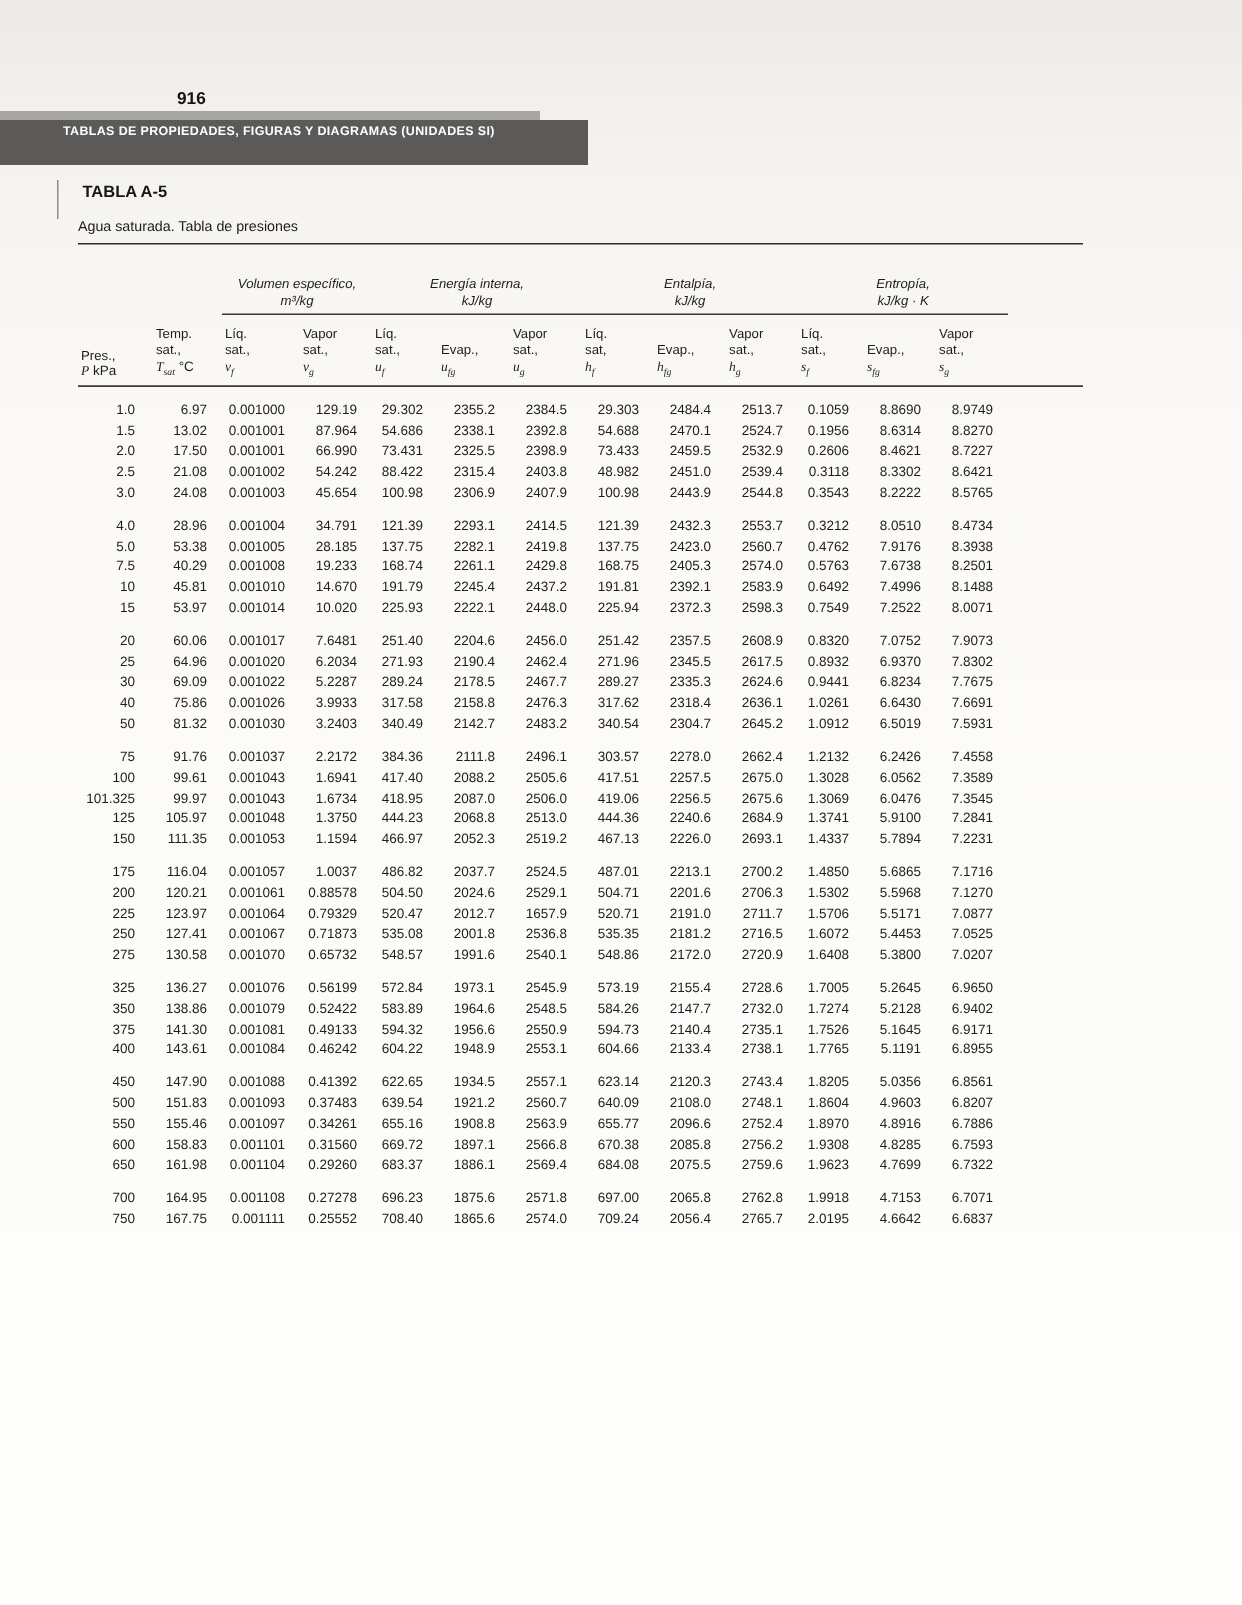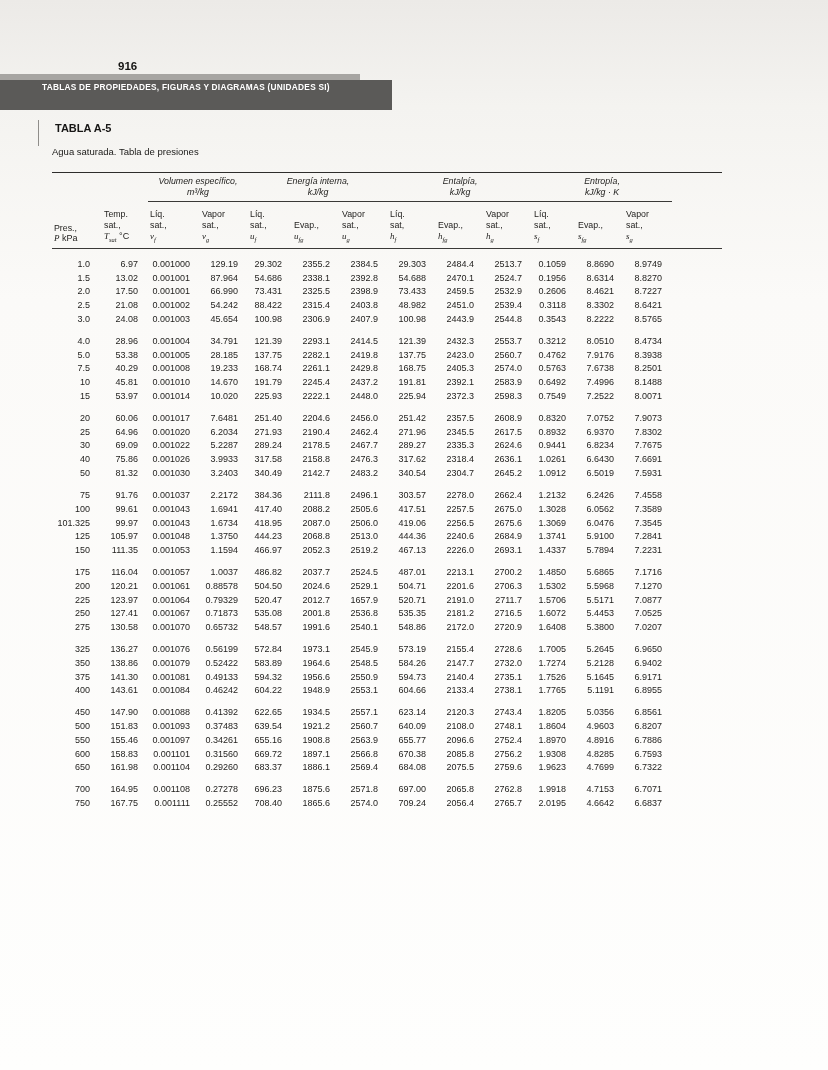--- a/index.html
+++ b/index.html
@@ -50,30 +50,30 @@
   }
   .table-label {
     font-size: 11px;
     font-weight: bold;
     color: #171615;
   }
   .table-title {
     margin-left: 52px;
     font-size: 9.5px;
     color: #21201e;
-    margin-bottom: 15px;
+    margin-bottom: 5px;
   }
   .top-rule {
     margin-left: 52px;
     width: 670px;
     border-top: 1.5px solid #2e2d2b;
   }
   table.props {
     margin-left: 52px;
-    margin-top: 3px;
+    margin-top: 21px;
     width: 670px;
     border-collapse: collapse;
     table-layout: fixed;
     color: #1e1d1b;
   }
   th.th-pad { border: none; }
   th.th-group {
     border-bottom: 1px solid #3a3937;
     padding: 0 6px 3px 6px;
     font-weight: normal;

